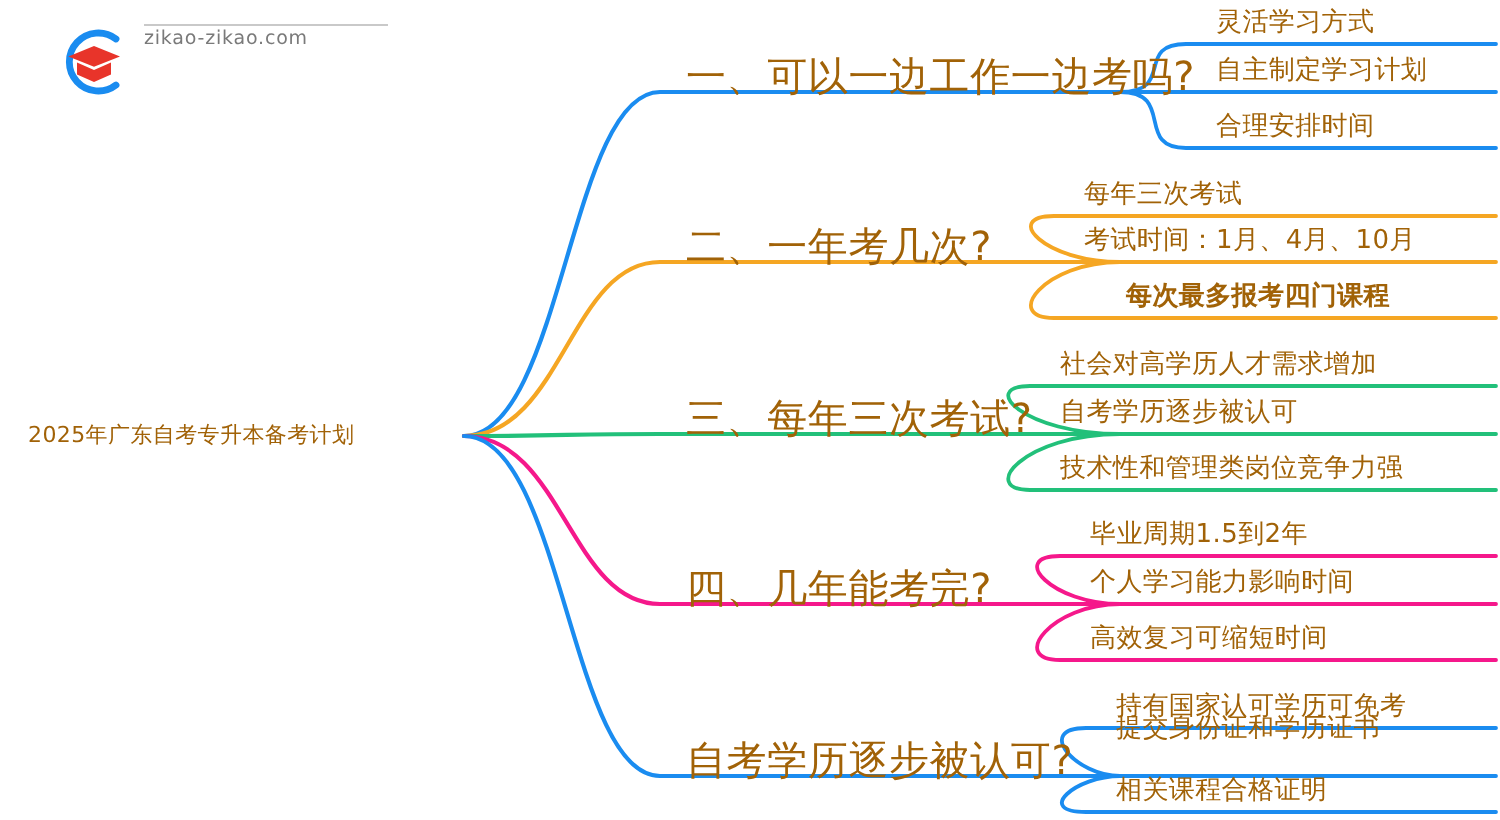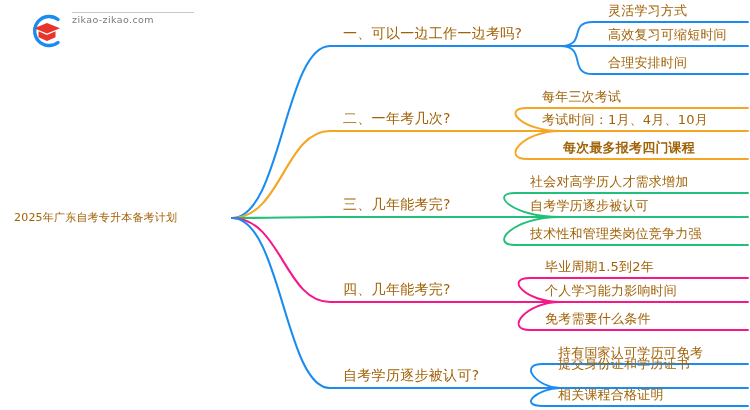--- a/index.html
+++ b/index.html
@@ -71,21 +71,21 @@
     white-space: nowrap;
     color: #a16207;
   }
   #root-label {
     font-size: 11px;
     left: 14px;
     top: 210px;
     letter-spacing: .2px;
   }
   .branch-label {
-    font-size: 14px;
+    font-size: 20px;
     letter-spacing: .3px;
   }
   .leaf-label {
     font-size: 13px;
     letter-spacing: .2px;
   }
 </style>
 </head>
 <body>
 
@@ -124,31 +124,31 @@
     <path d="M 560 388 C 538 388 517 364 543 364 L 748 364" fill="none" stroke="#1a8cf0" stroke-width="1.9" stroke-linecap="round"></path>
     <path d="M 560 388 C 538 388 517 388 543 388 L 748 388" fill="none" stroke="#1a8cf0" stroke-width="1.9" stroke-linecap="round"></path>
     <path d="M 560 388 C 538 388 517 406 543 406 L 748 406" fill="none" stroke="#1a8cf0" stroke-width="1.9" stroke-linecap="round"></path>
   </svg>
 
 <div id="root-label" class="node-text">2025年广东自考专升本备考计划</div>
 
 <div id="labels-layer">
     <div class="node-text branch-label" style="left: 343px; top: 25px;">一、可以一边工作一边考吗?</div>
     <div class="node-text leaf-label" style="left: 608px; top: 2px;">灵活学习方式</div>
-    <div class="node-text leaf-label" style="left: 608px; top: 26px;">高效复习可缩短时间</div>
+    <div class="node-text leaf-label" style="left: 608px; top: 26px;">自主制定学习计划</div>
     <div class="node-text leaf-label" style="left: 608px; top: 54px;">合理安排时间</div>
     <div class="node-text branch-label" style="left: 343px; top: 110px;">二、一年考几次?</div>
     <div class="node-text leaf-label" style="left: 542px; top: 88px;">每年三次考试</div>
     <div class="node-text leaf-label" style="left: 542px; top: 111px;">考试时间：1月、4月、10月</div>
     <div class="node-text leaf-label" style="left: 563px; top: 139px; font-weight: bold;">每次最多报考四门课程</div>
-    <div class="node-text branch-label" style="left: 343px; top: 196px;">三、几年能考完?</div>
+    <div class="node-text branch-label" style="left: 343px; top: 196px;">三、每年三次考试?</div>
     <div class="node-text leaf-label" style="left: 530px; top: 173px;">社会对高学历人才需求增加</div>
     <div class="node-text leaf-label" style="left: 530px; top: 197px;">自考学历逐步被认可</div>
     <div class="node-text leaf-label" style="left: 530px; top: 225px;">技术性和管理类岗位竞争力强</div>
     <div class="node-text branch-label" style="left: 343px; top: 281px;">四、几年能考完?</div>
     <div class="node-text leaf-label" style="left: 545px; top: 258px;">毕业周期1.5到2年</div>
     <div class="node-text leaf-label" style="left: 545px; top: 282px;">个人学习能力影响时间</div>
-    <div class="node-text leaf-label" style="left: 545px; top: 310px;">免考需要什么条件</div>
+    <div class="node-text leaf-label" style="left: 545px; top: 310px;">高效复习可缩短时间</div>
     <div class="node-text branch-label" style="left: 343px; top: 367px;">自考学历逐步被认可?</div>
     <div class="node-text leaf-label" style="left: 558px; top: 344px;">持有国家认可学历可免考</div>
     <div class="node-text leaf-label" style="left: 558px; top: 355px;">提交身份证和学历证书</div>
     <div class="node-text leaf-label" style="left: 558px; top: 386px;">相关课程合格证明</div>
   </div>
 
 </body></html>

